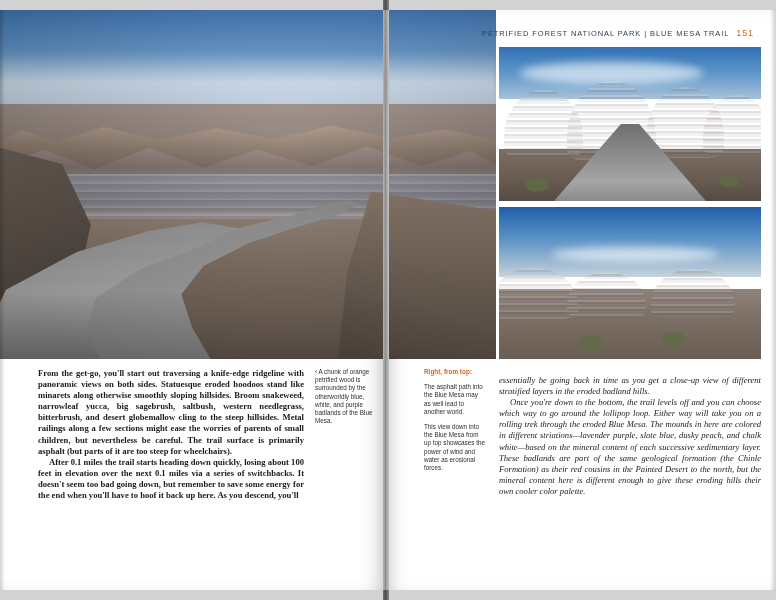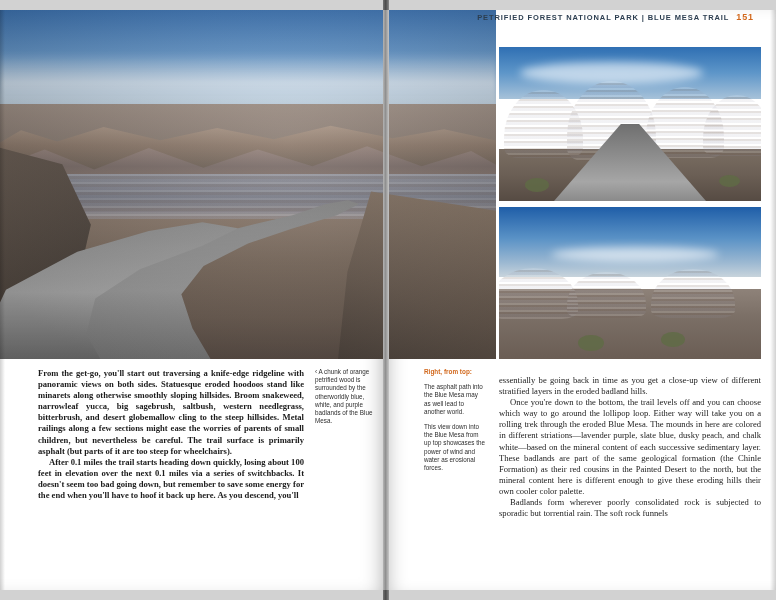--- a/index.html
+++ b/index.html
@@ -158,27 +158,27 @@
   .pano-seam {
     position: absolute;
     left: 383px; top: 0; width: 6px; height: 100%;
     background: linear-gradient(to right, rgba(0,0,0,0.45), rgba(0,0,0,0.65) 45%, rgba(0,0,0,0.35));
     z-index: 5;
   }
 
   
   .running-head {
     position: absolute;
-    top: 12px;
+    top: 28px;
     right: 22px;
     font-family: "Liberation Sans", sans-serif;
     font-size: 7.5px;
     letter-spacing: 0.9px;
     color: #2c3e50;
-    font-weight: 700;
+    font-weight: 400;
     z-index: 7;
   }
   .running-head .folio {
     color: #d2691e;
     margin-left: 7px;
     font-size: 9px;
   }
 
   
   .photo {
@@ -264,21 +264,21 @@
     hyphens: auto;
   }
   .body-col p {
     margin: 0;
   }
   .body-col p + p {
     text-indent: 11px;
   }
 
   .col-left-1 { left: 38px; top: 368px; width: 266px; font-weight: bold; }
-  .col-right-1 { left: 499px; top: 375px; width: 262px; }
+  .col-right-1 { left: 499px; top: 375px; width: 262px; font-style: italic; }
 
   .caption {
     position: absolute;
     z-index: 7;
     font-family: "Liberation Sans", sans-serif;
     font-size: 6.3px;
     line-height: 8.2px;
     color: #2d2d2d;
   }
   .caption p { margin: 0; }
@@ -375,19 +375,18 @@
 
   <div class="caption cap-right">
     <p class="cap-heading">Right, from top:</p>
     <p>The asphalt path into the Blue Mesa may as well lead to another world.</p>
     <p>This view down into the Blue Mesa from up top showcases the power of wind and water as erosional forces.</p>
   </div>
 
   <div class="col body-col col-right-1">
     <p>essentially be going back in time as you get a close-up view of different stratified layers in the eroded badland hills.</p>
     <p>Once you're down to the bottom, the trail levels off and you can choose which way to go around the lollipop loop. Either way will take you on a rolling trek through the eroded Blue Mesa. The mounds in here are colored in different striations—lavender purple, slate blue, dusky peach, and chalk white—based on the mineral content of each successive sedimentary layer. These badlands are part of the same geological formation (the Chinle Formation) as their red cousins in the Painted Desert to the north, but the mineral content here is different enough to give these eroding hills their own cooler color palette.</p>
-    <p>Badlands form wherever poorly consolidated rock is subjected to sporadic but torrential rain. The soft rock funnels</p>
   </div>
 
   <div class="gutter"></div>
   <div class="edge-shade-l"></div>
   <div class="edge-shade-r"></div>
 </div>
 
 </body></html>

